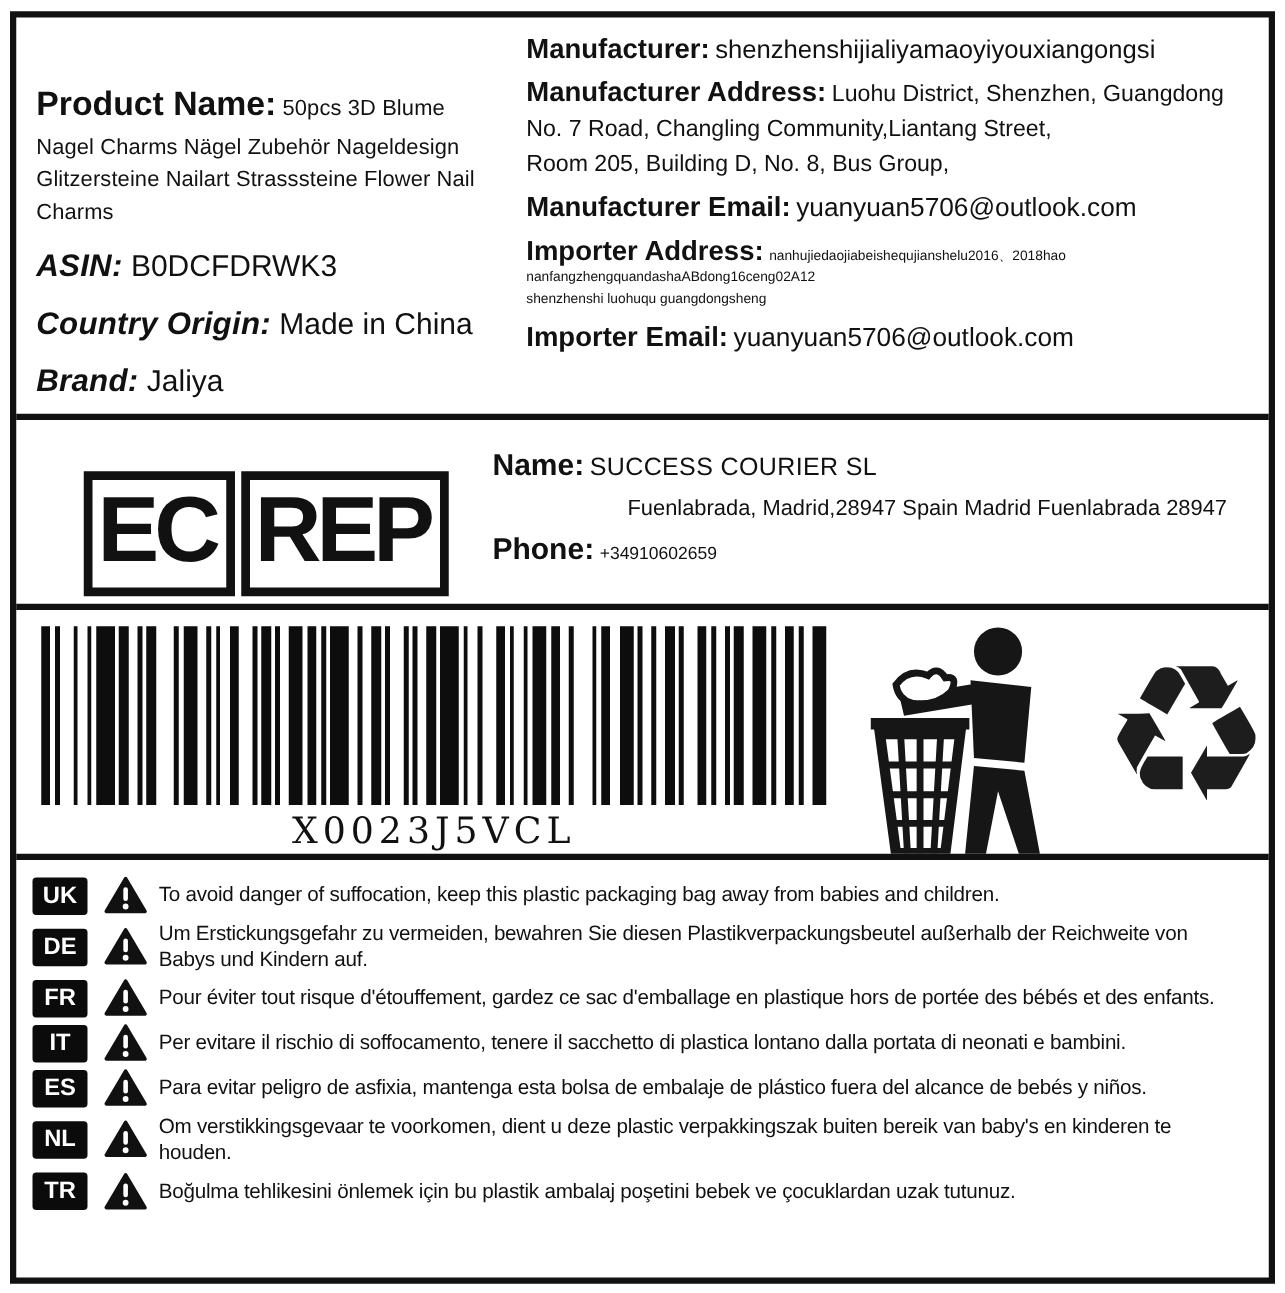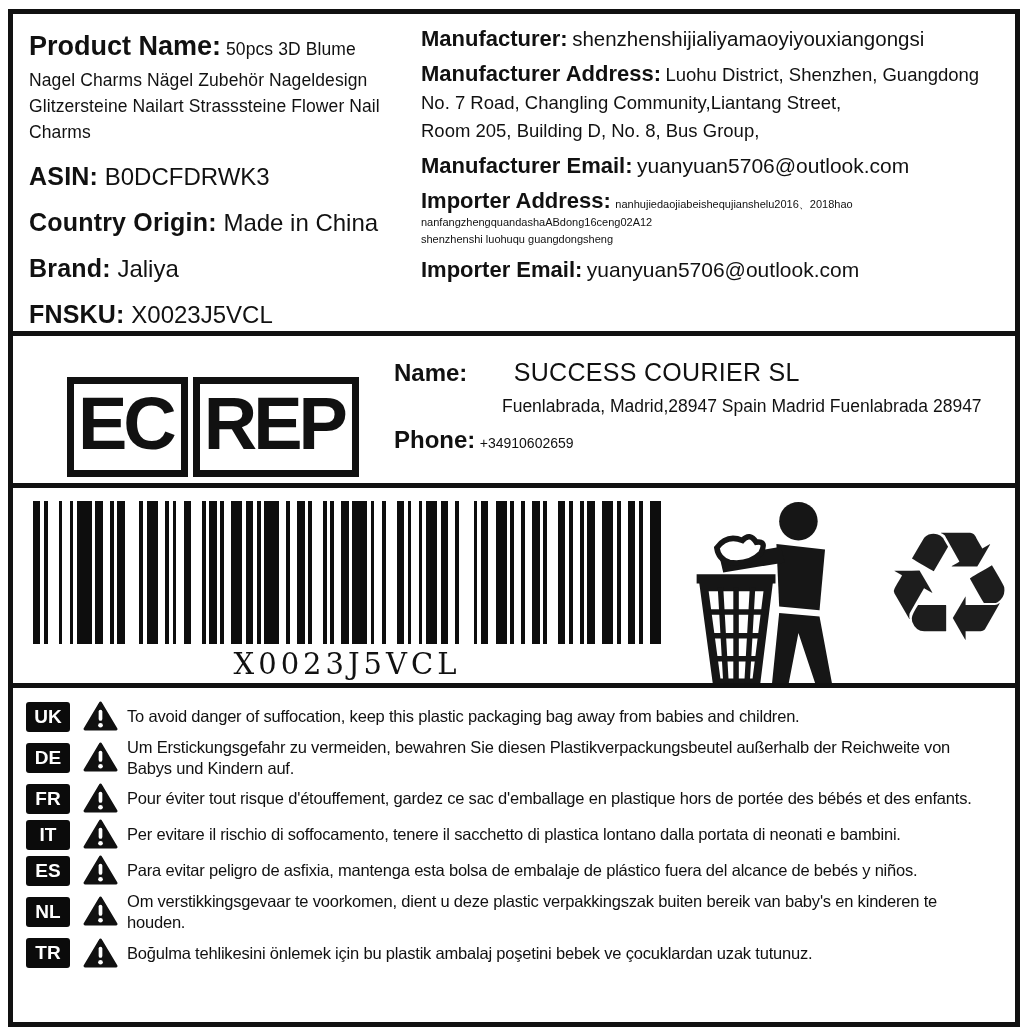--- a/index.html
+++ b/index.html
@@ -16,24 +16,24 @@
     display: flex; flex-direction: column;
     background: #fff;
   }
   .sec { border-bottom: 5px solid #111; overflow: hidden; }
 
   
   .sec-top { height: 322px; display: flex; padding: 12px 8px 0 16px; }
   .col-left { width: 376px; flex: 0 0 auto; }
   .col-right { flex: 1; padding-left: 16px; }
 
-  .pname { font-size: 17.5px; line-height: 1.5; letter-spacing: 0.1px; }
+  .pname { font-size: 17.5px; line-height: 1.5; letter-spacing: 0.1px; margin-top: 37px; }
   .pname .biglabel { font-size: 27px; font-weight: bold; letter-spacing: 0; }
   .field { margin-top: 17px; font-size: 24px; }
-  .field b { font-size: 25px; letter-spacing: 0.2px; }
+  .field b { font-size: 25px; letter-spacing: 0.2px; font-style: italic; }
 
   .r-row { margin-bottom: 9px; }
   .r-biglabel { font-weight: bold; font-size: 22px; }
   .r-value { font-size: 20.5px; }
   .r-addr { font-size: 18.5px; line-height: 1.5; }
   .r-addr-small { font-size: 11px; line-height: 1.55; }
   .r-email { font-size: 21px; }
   .mt-big { margin-top: 15px; }
 
   
@@ -41,21 +41,21 @@
   .ecrep-sym { display: flex; flex: 0 0 auto; margin-top: 34px; }
   .ecrep-box {
     border: 7px solid #111; height: 100px; min-width: 102px;
     display: flex; align-items: center; justify-content: center;
     font-size: 74px; font-weight: bold; letter-spacing: -4px;
     padding: 0 8px 6px 4px; margin-right: 5px;
   }
   .ecrep-info { margin-left: 30px; flex: 1; padding-top: 2px; }
   .ec-row { margin-bottom: 9px; white-space: nowrap; }
   .ec-label { font-weight: bold; font-size: 24px; }
-  .ec-name { font-size: 25px; letter-spacing: 0.3px; margin-left: 42px; }
+  .ec-name { font-size: 20px; letter-spacing: 0.3px; }
   .ec-addr { font-size: 17px; }
   .ec-addr2 { font-size: 17.5px; padding-left: 108px; margin: 7px 0 9px 0; }
   .ec-phone { font-size: 14px; }
 
   
   .sec-barcode { height: 200px; display: flex; align-items: flex-start; padding: 13px 14px 0 20px; }
   .barcode-wrap { width: 628px; flex: 0 0 auto; }
   .barcode-bars { height: 143px; width: 100%; display: flex; }
   .barcode-bars div { height: 100%; }
   .barcode-text {

